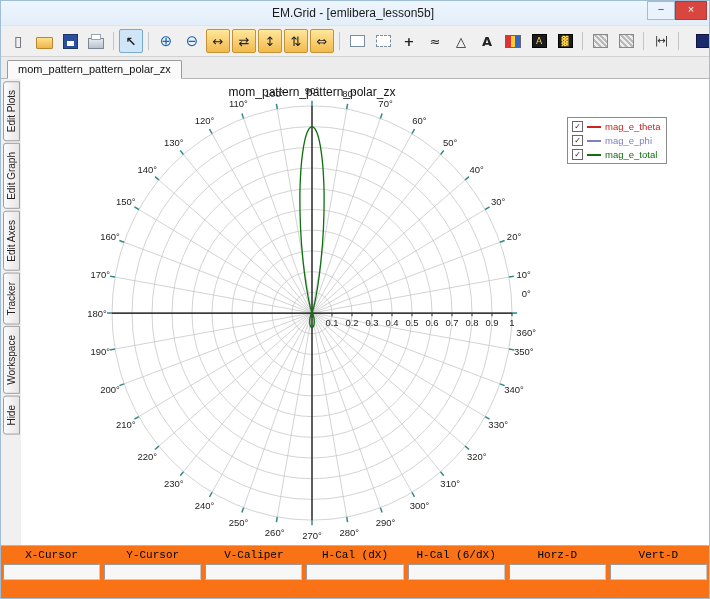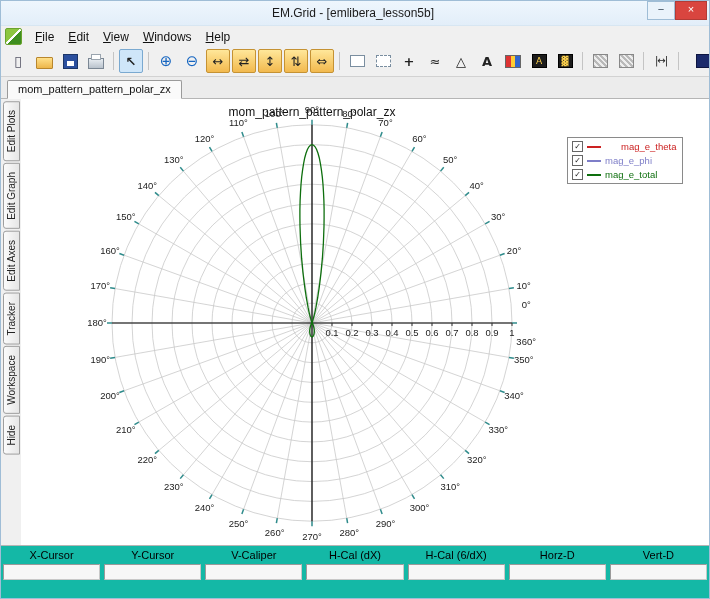--- a/index.html
+++ b/index.html
@@ -68,45 +68,41 @@
   .chart-title{position:absolute;top:6px;left:291px;transform:translateX(-50%);font-size:12px;color:#111;white-space:nowrap;}
   #polar-svg{position:absolute;inset:0;width:100%;height:100%;}
   
   .legend{position:absolute;left:546px;top:38px;background:#fff;border:1px solid #8a8a8a;
           padding:3px 6px 3px 4px;display:flex;flex-direction:column;gap:3px;}
   .lg-row{display:flex;align-items:center;gap:4px;font-size:9.5px;white-space:nowrap;}
   .lg-check{width:9px;height:9px;border:1px solid #666;background:#fff;font-size:8px;line-height:9px;
             text-align:center;color:#222;flex:0 0 auto;}
   .lg-line{width:14px;flex:0 0 auto;}
   
-  .statusbar{flex:0 0 auto;height:52px;background:#14b8a6;border-top:1px solid #b5b5b5;}
+  .statusbar{flex:0 0 auto;height:52px;background:#f97316;border-top:1px solid #b5b5b5;font-family:Liberation Mono, monospace;}
   .sb-headers{display:grid;grid-template-columns:repeat(7,1fr);padding-top:3px;}
   .sb-col{font-size:11px;color:#000;text-align:center;}
   .sb-cells{display:grid;grid-template-columns:repeat(7,1fr);margin-top:2px;}
   .sb-cell{height:14px;margin:1px 2px;background:#f7f7f7;border:1px solid #c8c8c8;
            border-top-color:#9a9a9a;border-left-color:#9a9a9a;}
 </style>
 </head>
 <body>
 
 <div class="window">
 
   <div class="titlebar">
     <div class="tb-spacer"></div>
     <div class="title">EM.Grid - [emlibera_lesson5b]</div>
     <div class="win-btns">
       <div class="btn-min">−</div>
       <div class="btn-close">×</div>
     </div>
   </div>
 
-  <div class="menubar">
-    <span class="logo"></span>
-    <span class="menu-items"><span class="menu-item"><u>F</u>ile</span><span class="menu-item"><u>E</u>dit</span><span class="menu-item"><u>V</u>iew</span><span class="menu-item"><u>W</u>indows</span><span class="menu-item"><u>H</u>elp</span></span>
-  </div>
 
   <div class="toolbar">
     <div class="tb-items">
         <div class="tb-btn kind-page" title="new-document">
           <span class="tb-glyph">▯</span>
         </div>
         <div class="tb-btn kind-folder" title="open-file">
           <span class="tb-glyph"></span>
         </div>
         <div class="tb-btn kind-floppy" title="save">
@@ -344,21 +340,21 @@
           <text x="477.1954618136542" y="333.5000000000001" text-anchor="middle" dominant-baseline="central" font-size="9.5" fill="#222" font-family="Liberation Sans, sans-serif">330°</text>
           <text x="493.03391346897035" y="299.53433081501873" text-anchor="middle" dominant-baseline="central" font-size="9.5" fill="#222" font-family="Liberation Sans, sans-serif">340°</text>
           <text x="502.7336668976247" y="263.33435819839025" text-anchor="middle" dominant-baseline="central" font-size="9.5" fill="#222" font-family="Liberation Sans, sans-serif">350°</text>
           <text x="505.1818600897253" y="244.7384846907465" text-anchor="middle" dominant-baseline="central" font-size="9.5" fill="#222" font-family="Liberation Sans, sans-serif">360°</text>
           <path d="M291.0 226.0L291.0 226.0L291.0 226.0L291.0 226.0L291.0 226.0L291.0 226.0L291.0 226.0L291.0 226.0L291.0 226.0L291.0 226.0L291.0 226.0L291.0 226.0L291.0 226.0L291.0 226.0L291.0 226.0L291.0 226.0L291.0 226.0L291.0 226.0L291.0 226.0L291.0 226.0L291.0 226.0L291.0 226.0L291.0 226.0L291.0 226.0L291.0 226.0L291.0 226.0L291.0 226.0L291.0 226.0L291.0 226.0L291.0 226.0L291.0 226.0L291.0 226.0L291.0 226.0L291.0 226.0L291.0 226.0L291.0 226.0L291.0 226.0L291.0 226.0L291.0 226.0L291.0 226.0L291.0 226.0L291.0 226.0L291.0 226.0L291.0 226.0L291.0 226.0L291.0 226.0L291.0 226.0L291.0 226.0L291.0 226.0L291.0 226.0L291.0 226.0L291.0 226.0L291.0 226.0L291.0 226.0L291.0 226.0L291.0 226.0L291.0 226.0L291.0 226.0L291.0 226.0L291.0 226.0L291.0 226.0L291.0 226.0L291.0 226.0L291.0 226.0L291.0 226.0L291.0 226.0L291.0 226.0L291.0 226.0L291.0 226.0L291.0 226.0L291.0 226.0L291.0 226.0L291.0 226.0L291.0 226.0L291.0 226.0L291.0 226.0L291.0 226.0L291.0 226.0L291.0 226.0L291.0 226.0L291.0 226.0L291.0 226.0L291.0 226.0L291.0 226.0L291.0 226.0L291.0 226.0L291.0 226.0L291.0 226.0L291.0 226.0L291.0 226.0L291.0 226.0L291.0 226.0L291.0 226.0L291.0 226.0L291.0 226.0L291.0 226.0L291.0 226.0L291.0 226.0L291.0 226.0L291.0 226.0L291.0 226.0L291.0 226.0L291.0 226.0L291.0 226.0L291.0 226.0L291.0 226.0L291.0 226.0L291.0 226.0L291.0 226.0L291.0 226.0L291.0 226.0L291.0 226.0L291.0 226.0L291.0 226.0L291.0 226.0L291.0 226.0L291.0 226.0L291.0 226.0L291.0 226.0L291.0 226.0L291.0 226.0L291.0 226.0L291.0 226.0L291.0 226.0L291.0 226.0L291.0 226.0L291.0 226.0L291.0 226.0L291.0 226.0L291.0 225.9L291.0 225.9L291.0 225.9L291.1 225.9L291.1 225.8L291.1 225.8L291.1 225.7L291.2 225.6L291.2 225.4L291.3 225.3L291.4 225.1L291.4 224.8L291.5 224.4L291.7 224.0L291.8 223.5L292.0 222.9L292.2 222.1L292.5 221.1L292.8 220.0L293.1 218.7L293.5 217.1L293.9 215.2L294.4 213.0L294.9 210.5L295.4 207.6L296.0 204.2L296.7 200.5L297.3 196.2L298.0 191.5L298.7 186.3L299.4 180.6L300.1 174.4L300.7 167.7L301.4 160.6L301.9 153.0L302.4 145.1L302.7 136.9L303.0 128.4L303.1 119.8L303.1 111.2L302.9 102.7L302.5 94.3L302.0 86.2L301.3 78.6L300.4 71.6L299.4 65.1L298.3 59.5L297.0 54.8L295.6 51.0L294.1 48.2L292.6 46.6L291.0 46.0L289.4 46.6L287.9 48.2L286.4 51.0L285.0 54.8L283.7 59.5L282.6 65.1L281.6 71.6L280.7 78.6L280.0 86.2L279.5 94.3L279.1 102.7L278.9 111.2L278.9 119.8L279.0 128.4L279.3 136.9L279.6 145.1L280.1 153.0L280.6 160.6L281.3 167.7L281.9 174.4L282.6 180.6L283.3 186.3L284.0 191.5L284.7 196.2L285.3 200.5L286.0 204.2L286.6 207.6L287.1 210.5L287.6 213.0L288.1 215.2L288.5 217.1L288.9 218.7L289.2 220.0L289.5 221.1L289.8 222.1L290.0 222.9L290.2 223.5L290.3 224.0L290.5 224.4L290.6 224.8L290.6 225.1L290.7 225.3L290.8 225.4L290.8 225.6L290.9 225.7L290.9 225.8L290.9 225.8L290.9 225.9L291.0 225.9L291.0 225.9L291.0 225.9L291.0 226.0L291.0 226.0L291.0 226.0L291.0 226.0L291.0 226.0L291.0 226.0L291.0 226.0L291.0 226.0L291.0 226.0L291.0 226.0L291.0 226.0L291.0 226.0L291.0 226.0L291.0 226.0L291.0 226.0L291.0 226.0L291.0 226.0L291.0 226.0L291.0 226.0L291.0 226.0L291.0 226.0L291.0 226.0L291.0 226.0L291.0 226.0L291.0 226.0L291.0 226.0L291.0 226.0L291.0 226.0L291.0 226.0L291.0 226.0L291.0 226.0L291.0 226.0L291.0 226.0L291.0 226.0L291.0 226.0L291.0 226.0L291.0 226.0L291.0 226.0L291.0 226.0L291.0 226.0L291.0 226.0L291.0 226.0L291.0 226.0L291.0 226.0L291.0 226.0L291.0 226.0L291.0 226.0L291.0 226.0L291.0 226.0L291.0 226.0L291.0 226.0L291.0 226.0L291.0 226.0L291.0 226.0L291.0 226.0L291.0 226.0L291.0 226.0L291.0 226.0L291.0 226.0L291.0 226.0L291.0 226.0L291.0 226.0L291.0 226.0L291.0 226.0L291.0 226.0L291.0 226.0L291.0 226.0L291.0 226.0L291.0 226.0L291.0 226.0L291.0 226.0L291.0 226.0L291.0 226.0L291.0 226.0L291.0 226.0L291.0 226.0L291.0 226.0L291.0 226.0L291.0 226.0L291.0 226.0L291.0 226.0L291.0 226.0L291.0 226.0L291.0 226.0L291.0 226.0L291.0 226.0L291.0 226.0L291.0 226.0L291.0 226.0L291.0 226.0L291.0 226.0L291.0 226.0L291.0 226.0L291.0 226.0L291.0 226.0L291.0 226.0L291.0 226.0L291.0 226.0L291.0 226.0L291.0 226.0L291.0 226.0L291.0 226.0L291.0 226.0L291.0 226.0L291.0 226.0L291.0 226.0L291.0 226.0L291.0 226.0L291.0 226.0L291.0 226.0L291.0 226.0L291.0 226.0L291.0 226.0L291.0 226.0L291.0 226.0L291.0 226.0L291.0 226.0L291.0 226.0L291.0 226.0L291.0 226.0L291.0 226.0L291.0 226.0L291.0 226.0L291.0 226.0L291.0 226.0L291.0 226.0L291.0 226.0L291.0 226.0L291.0 226.0L291.0 226.0L291.0 226.0L291.0 226.0L291.0 226.0L291.0 226.0L291.0 226.0L291.0 226.0L291.0 226.0L291.0 226.0L291.0 226.0L291.0 226.0L291.0 226.0L291.0 226.0L291.0 226.0L291.0 226.0L291.0 226.0L291.0 226.0L291.0 226.0L291.0 226.0L291.0 226.0L291.0 226.0L291.0 226.0L291.0 226.0L291.0 226.0L291.0 226.0L291.0 226.0L291.0 226.0L291.0 226.0L291.0 226.0L291.0 226.0L291.0 226.0L291.0 226.0L291.0 226.0L291.0 226.0L291.0 226.0L291.0 226.0L291.0 226.0L291.0 226.0L291.0 226.0L291.0 226.0L291.0 226.0L291.0 226.0L291.0 226.0L291.0 226.0L291.0 226.0L291.0 226.0L291.0 226.0L291.0 226.0L291.0 226.0L291.0 226.0L291.0 226.0L291.0 226.0L291.0 226.0L291.0 226.0L291.0 226.0L291.0 226.0L291.0 226.0L291.0 226.0L291.0 226.0L291.0 226.0L291.0 226.0L291.0 226.0L291.0 226.0L291.0 226.0L291.0 226.0L291.0 226.0L291.0 226.0L291.0 226.0L291.0 226.0L291.0 226.0L291.0 226.0L291.0 226.0L291.0 226.0L291.0 226.0L291.0 226.0L291.0 226.0L291.0 226.0L290.9 226.0L290.9 226.0L290.9 226.1L290.9 226.1L290.9 226.1L290.9 226.1L290.9 226.1L290.9 226.1L290.9 226.1L290.9 226.1L290.9 226.1L290.9 226.1L290.8 226.2L290.8 226.2L290.8 226.2L290.8 226.2L290.8 226.2L290.8 226.2L290.8 226.3L290.7 226.3L290.7 226.3L290.7 226.4L290.7 226.4L290.6 226.4L290.6 226.5L290.6 226.5L290.6 226.6L290.5 226.6L290.5 226.7L290.5 226.7L290.4 226.8L290.4 226.8L290.4 226.9L290.3 227.0L290.3 227.1L290.2 227.1L290.2 227.2L290.2 227.3L290.1 227.4L290.1 227.5L290.0 227.6L290.0 227.8L289.9 227.9L289.9 228.0L289.8 228.2L289.8 228.3L289.7 228.4L289.6 228.6L289.6 228.8L289.5 228.9L289.5 229.1L289.4 229.3L289.4 229.5L289.3 229.7L289.3 229.9L289.2 230.1L289.2 230.3L289.1 230.5L289.1 230.8L289.0 231.0L289.0 231.3L288.9 231.5L288.9 231.8L288.9 232.0L288.8 232.3L288.8 232.5L288.8 232.8L288.8 233.1L288.7 233.4L288.7 233.6L288.7 233.9L288.7 234.2L288.7 234.5L288.7 234.8L288.7 235.1L288.8 235.3L288.8 235.6L288.8 235.9L288.8 236.2L288.9 236.4L288.9 236.7L289.0 237.0L289.0 237.2L289.1 237.5L289.1 237.7L289.2 237.9L289.3 238.1L289.4 238.4L289.5 238.6L289.5 238.7L289.6 238.9L289.7 239.1L289.8 239.2L289.9 239.4L290.1 239.5L290.2 239.6L290.3 239.7L290.4 239.8L290.5 239.9L290.6 239.9L290.8 240.0L290.9 240.0L291.0 240.0L291.1 240.0L291.2 240.0L291.4 239.9L291.5 239.9L291.6 239.8L291.7 239.7L291.8 239.6L291.9 239.5L292.1 239.4L292.2 239.2L292.3 239.1L292.4 238.9L292.5 238.7L292.5 238.6L292.6 238.4L292.7 238.1L292.8 237.9L292.9 237.7L292.9 237.5L293.0 237.2L293.0 237.0L293.1 236.7L293.1 236.4L293.2 236.2L293.2 235.9L293.2 235.6L293.2 235.3L293.3 235.1L293.3 234.8L293.3 234.5L293.3 234.2L293.3 233.9L293.3 233.6L293.3 233.4L293.2 233.1L293.2 232.8L293.2 232.5L293.2 232.3L293.1 232.0L293.1 231.8L293.1 231.5L293.0 231.3L293.0 231.0L292.9 230.8L292.9 230.5L292.8 230.3L292.8 230.1L292.7 229.9L292.7 229.7L292.6 229.5L292.6 229.3L292.5 229.1L292.5 228.9L292.4 228.8L292.4 228.6L292.3 228.4L292.2 228.3L292.2 228.2L292.1 228.0L292.1 227.9L292.0 227.8L292.0 227.6L291.9 227.5L291.9 227.4L291.8 227.3L291.8 227.2L291.8 227.1L291.7 227.1L291.7 227.0L291.6 226.9L291.6 226.8L291.6 226.8L291.5 226.7L291.5 226.7L291.5 226.6L291.4 226.6L291.4 226.5L291.4 226.5L291.4 226.4L291.3 226.4L291.3 226.4L291.3 226.3L291.3 226.3L291.2 226.3L291.2 226.2L291.2 226.2L291.2 226.2L291.2 226.2L291.2 226.2L291.2 226.2L291.1 226.1L291.1 226.1L291.1 226.1L291.1 226.1L291.1 226.1L291.1 226.1L291.1 226.1L291.1 226.1L291.1 226.1L291.1 226.1L291.1 226.0L291.1 226.0L291.0 226.0L291.0 226.0L291.0 226.0L291.0 226.0L291.0 226.0L291.0 226.0L291.0 226.0L291.0 226.0L291.0 226.0L291.0 226.0L291.0 226.0L291.0 226.0L291.0 226.0L291.0 226.0L291.0 226.0L291.0 226.0L291.0 226.0L291.0 226.0L291.0 226.0L291.0 226.0L291.0 226.0L291.0 226.0L291.0 226.0L291.0 226.0L291.0 226.0L291.0 226.0L291.0 226.0L291.0 226.0L291.0 226.0L291.0 226.0L291.0 226.0L291.0 226.0L291.0 226.0L291.0 226.0L291.0 226.0L291.0 226.0L291.0 226.0L291.0 226.0L291.0 226.0L291.0 226.0L291.0 226.0L291.0 226.0L291.0 226.0L291.0 226.0L291.0 226.0L291.0 226.0L291.0 226.0L291.0 226.0L291.0 226.0L291.0 226.0L291.0 226.0L291.0 226.0L291.0 226.0L291.0 226.0L291.0 226.0L291.0 226.0L291.0 226.0L291.0 226.0L291.0 226.0L291.0 226.0L291.0 226.0L291.0 226.0L291.0 226.0L291.0 226.0L291.0 226.0L291.0 226.0L291.0 226.0L291.0 226.0L291.0 226.0L291.0 226.0L291.0 226.0L291.0 226.0L291.0 226.0L291.0 226.0L291.0 226.0L291.0 226.0L291.0 226.0L291.0 226.0Z" fill="none" stroke="#0e6f0e" stroke-width="1.3"></path>
         </svg>
       <div class="legend" id="legend">
           <div class="lg-row">
             <span class="lg-check">✓</span>
             <span class="lg-line" style="border-top: 2px solid rgb(204, 34, 34);"></span>
-            <span style="color: rgb(204, 34, 34); margin-left: 16px;">mag_e_theta</span>
+            <span style="color: rgb(204, 34, 34);">mag_e_theta</span>
           </div>
           <div class="lg-row">
             <span class="lg-check">✓</span>
             <span class="lg-line" style="border-top: 2px solid rgb(126, 126, 200);"></span>
             <span style="color: rgb(126, 126, 200); text-align: center;">mag_e_phi</span>
           </div>
           <div class="lg-row">
             <span class="lg-check">✓</span>
             <span class="lg-line" style="border-top: 2px solid rgb(14, 111, 14);"></span>
             <span style="color: rgb(14, 111, 14); text-align: center;">mag_e_total</span>

